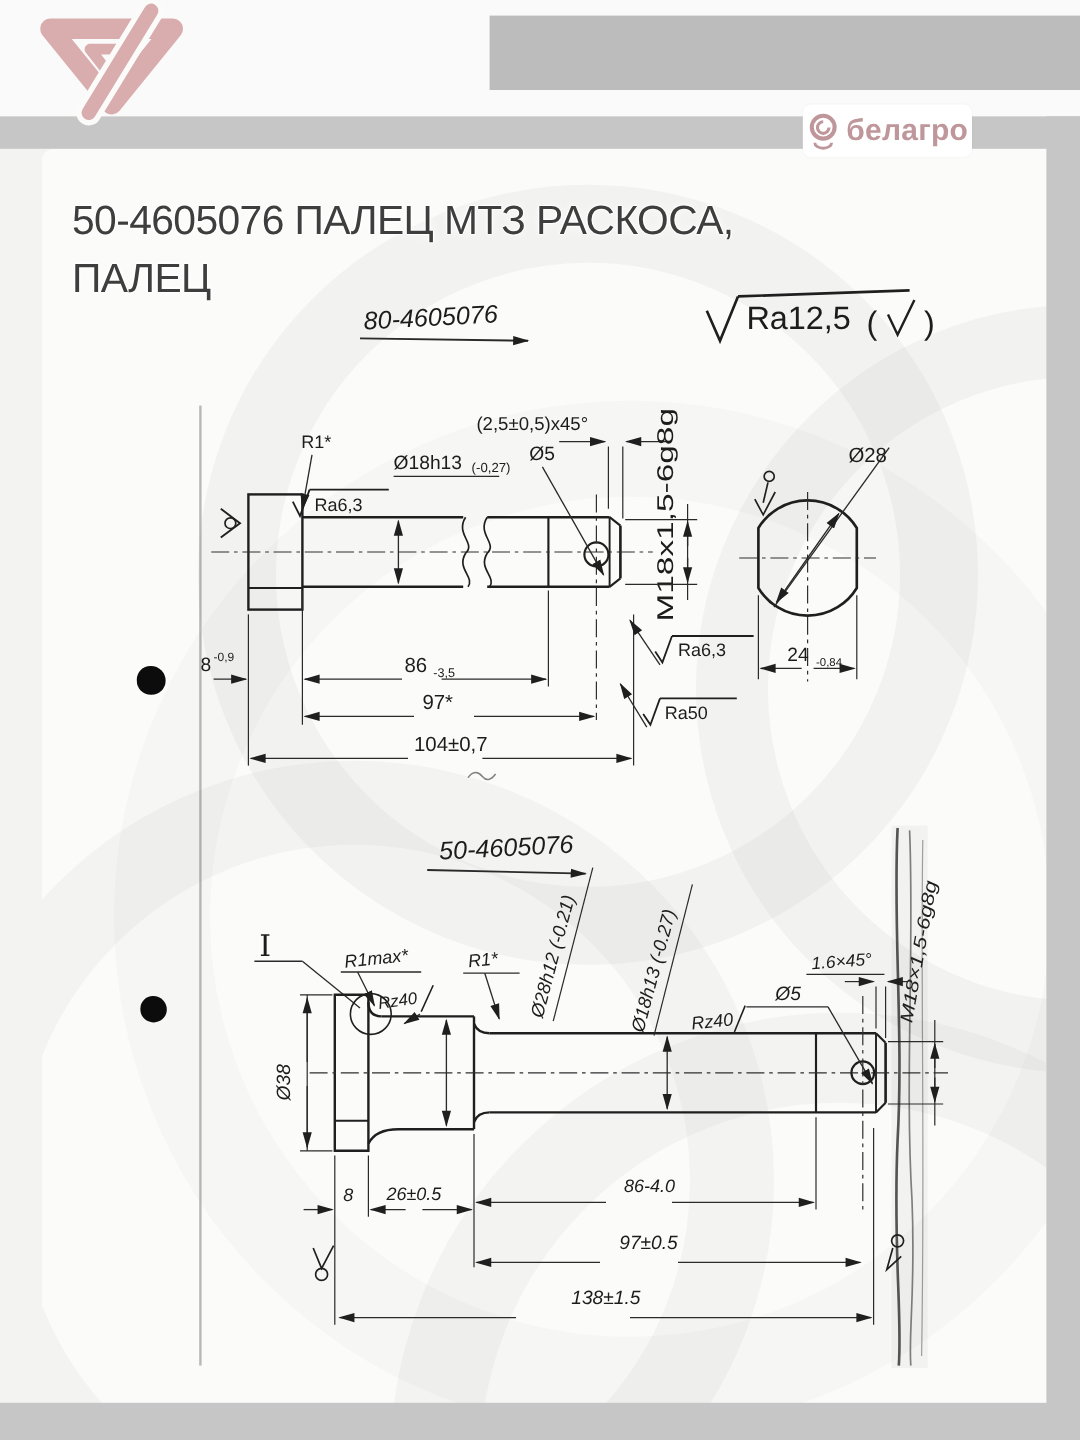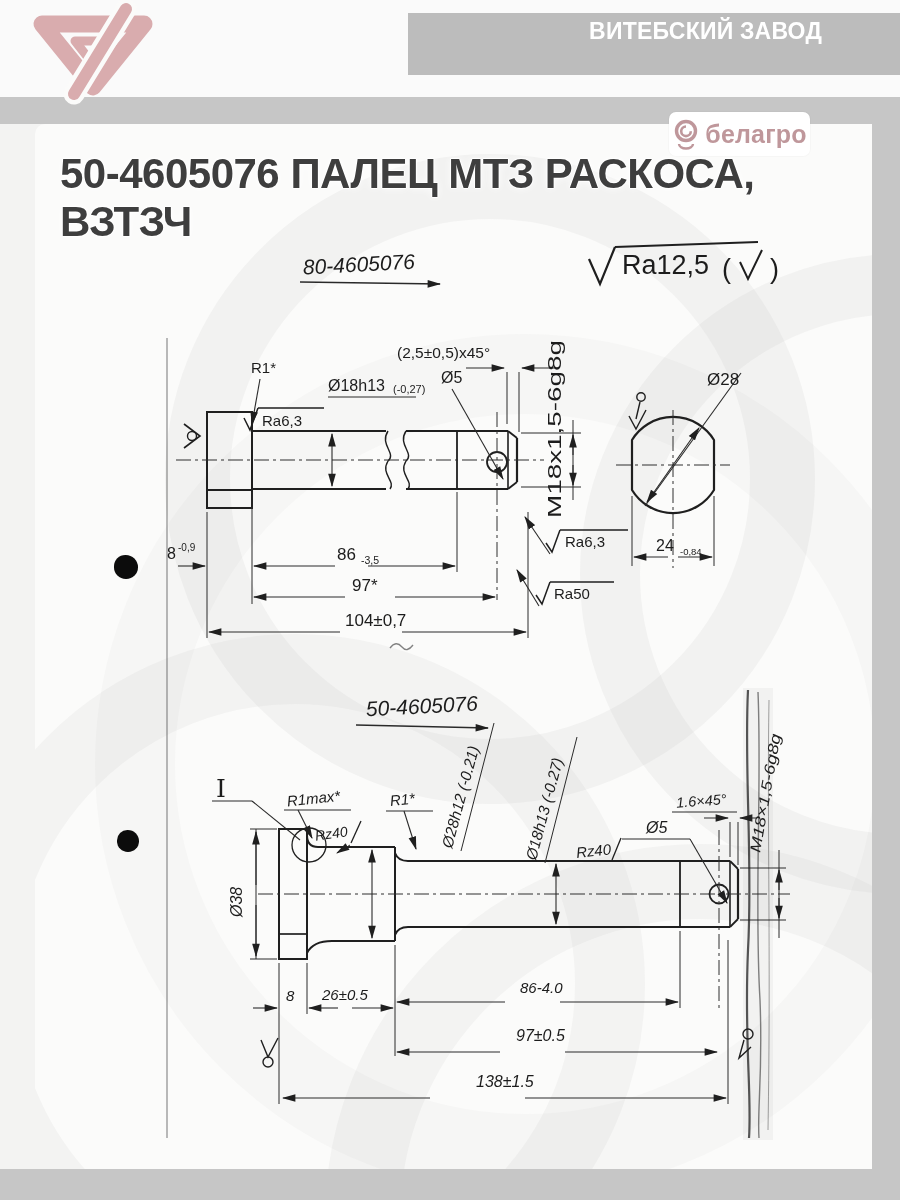--- a/index.html
+++ b/index.html
@@ -17,33 +17,32 @@
     text-align:right;color:#fff;font-weight:bold;font-size:23px;line-height:29px;
     letter-spacing:.2px;
   }
   #band2{left:0;top:97px;width:900px;height:27px;background:#c6c6c6;z-index:2;}
   #right-strip{right:0;top:97px;width:28px;height:1103px;background:#c6c6c6;z-index:3;}
   #bottom-band{left:0;bottom:0;width:900px;height:31px;background:#c6c6c6;z-index:3;}
   #belagro{
     left:669px;top:87px;width:141px;height:44px;background:#fff;border-radius:7px;
     z-index:4;display:flex;align-items:center;justify-content:center;gap:5px;
     box-shadow:0 0 0 1px rgba(0,0,0,0.02);
-    margin-top:25px;
   }
   #belagro .brand{color:#bf979b;font-size:25px;font-weight:600;letter-spacing:.2px;}
   
   #card{
     left:35px;top:124px;width:837px;height:1046px;background:#fbfbfa;
     border-radius:10px 0 0 0;overflow:hidden;z-index:1;
   }
   .ring{position:absolute;border-radius:50%;pointer-events:none;}
   
   #title{
-    left:60px;top:150px;width:760px;z-index:5;
-    font-weight:700;font-size:42px;line-height:48px;color:#3e3e3e;letter-spacing:-0.5px;
+    left:60px;top:160px;width:760px;z-index:5;
+    font-weight:400;font-size:34px;line-height:48px;color:#3e3e3e;letter-spacing:-0.5px;
     text-shadow:0 1px 0 #fff,0 -1px 0 #fff,1px 0 0 #fff,-1px 0 0 #fff,0 0 9px #fff;
   }
   
   #scanline{left:166px;top:338px;width:2px;height:800px;background:rgba(75,75,75,.38);z-index:6;}
   .holedot{background:#0c0c0c;border-radius:48% 52% 50% 50%;z-index:7;}
   #dot1{left:114px;top:555px;width:24px;height:24px;}
   #dot2{left:117px;top:830px;width:22px;height:22px;}
   svg{overflow:visible;}
   svg text{fill:#1c1c1c;}
   .ink{stroke:#1f1f1f;fill:none;}
@@ -62,21 +61,20 @@
   <g>
     <path d="M20,22 L122,22 L71,85 Z" fill="none" stroke="#d9acae" stroke-width="17" stroke-linejoin="round"></path>
     <path d="M53,39 L90,39 L71,62 Z" fill="none" stroke="#d9acae" stroke-width="9" stroke-linejoin="round"></path>
     <line x1="52" y1="92" x2="104" y2="7" stroke="#fbfbfa" stroke-width="21" stroke-linecap="round"></line>
     <line x1="52" y1="92" x2="104" y2="7" stroke="#d9acae" stroke-width="12" stroke-linecap="round"></line>
   </g>
 </svg>
 
 <div class="abs" id="band1">
   <div class="txt">
-    <div>ВИТЕБСКИЙ ЗАВОД</div>
   </div>
 </div>
 <div class="abs" id="band2"></div>
 <div class="abs" id="right-strip"></div>
 <div class="abs" id="bottom-band"></div>
 
 <div class="abs" id="belagro">
   <svg width="28" height="32" viewBox="0 0 28 32">
     <circle cx="14" cy="13" r="9.5" fill="none" stroke="#bf979b" stroke-width="3.4"></circle>
     <path d="M14,8.5 a4.8,4.8 0 1 0 4.8,4.8" fill="none" stroke="#bf979b" stroke-width="2.6"></path>
@@ -88,21 +86,21 @@
 <div class="abs" id="card">
   <div class="ring" style="left:130px;top:30px;width:520px;height:520px;border:65px solid rgba(170,170,170,0.10);"></div>
   <div class="ring" style="left:545px;top:130px;width:520px;height:520px;border:60px solid rgba(170,170,170,0.10);"></div>
   <div class="ring" style="left:-90px;top:510px;width:560px;height:560px;border:70px solid rgba(170,170,170,0.09);"></div>
   <div class="ring" style="left:290px;top:720px;width:600px;height:600px;border:75px solid rgba(170,170,170,0.09);"></div>
   <div class="ring" style="left:60px;top:210px;width:700px;height:700px;border:80px solid rgba(170,170,170,0.06);"></div>
 </div>
 
 <div class="abs" id="title">
   <div>50-4605076 ПАЛЕЦ МТЗ РАСКОСА,</div>
-  <div>ВЗТЗЧ</div>
+  <div>ПАЛЕЦ</div>
 </div>
 
 <div class="abs" id="scanline"></div>
 <div class="abs holedot" id="dot1"></div>
 <div class="abs holedot" id="dot2"></div>
 
 <svg class="abs" id="draw1" width="645" height="430" viewBox="150 235 645 430">
   <defs>
     <marker id="ta" viewBox="0 0 12 8" refX="11" refY="4" markerWidth="14" markerHeight="9" markerUnits="userSpaceOnUse" orient="auto">
         <path d="M0,0.6 L12,4 L0,7.4 Z" fill="#1f1f1f"></path>

